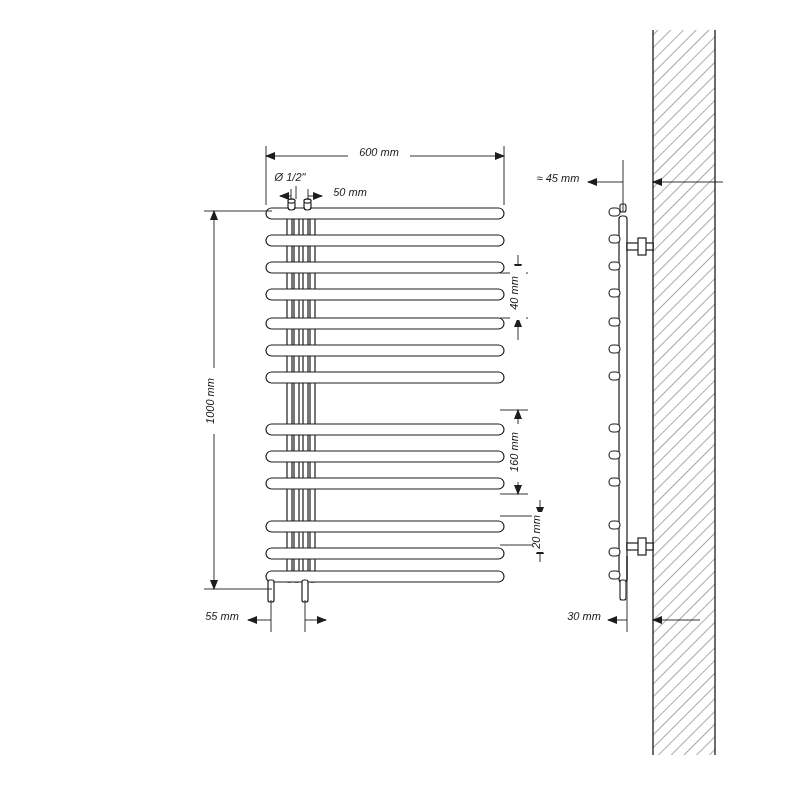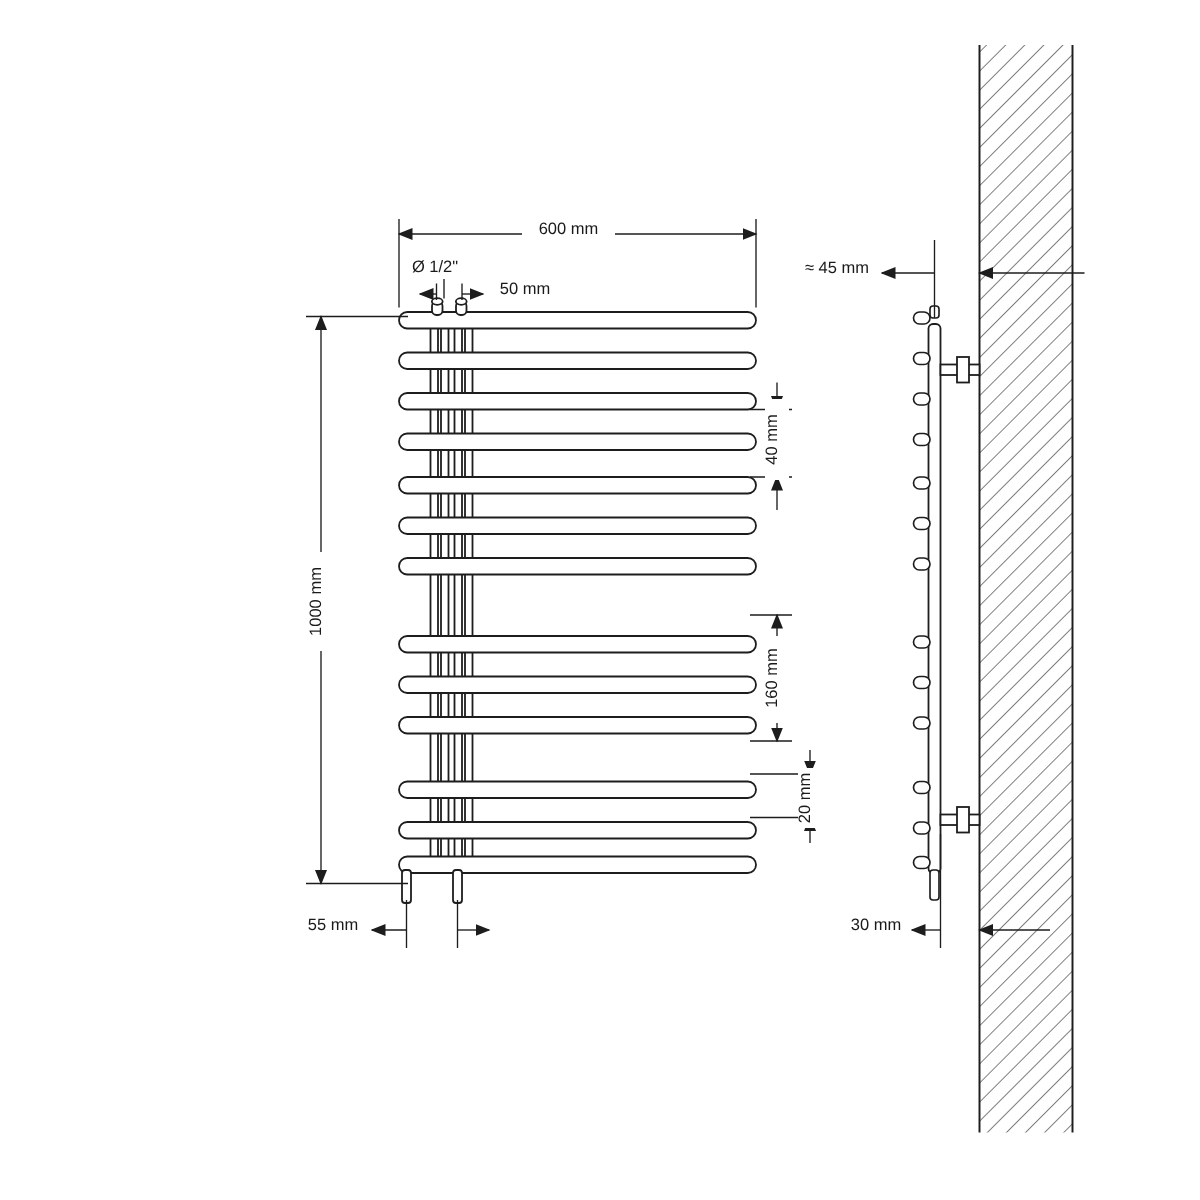--- a/index.html
+++ b/index.html
@@ -9,20 +9,21 @@
   }
   body {
     font-family: "Liberation Sans", sans-serif;
   }
   #stage {
     position: relative;
     width: 800px;
     height: 800px;
     background: #ffffff;
     overflow: hidden;
+    font-style: italic;
   }
   svg {
     display: block;
   }
   .dim-text {
     font-family: "Liberation Sans", sans-serif;
     font-size: 11px;
     fill: #1a1a1a;
   }
   .dim-text-v {

